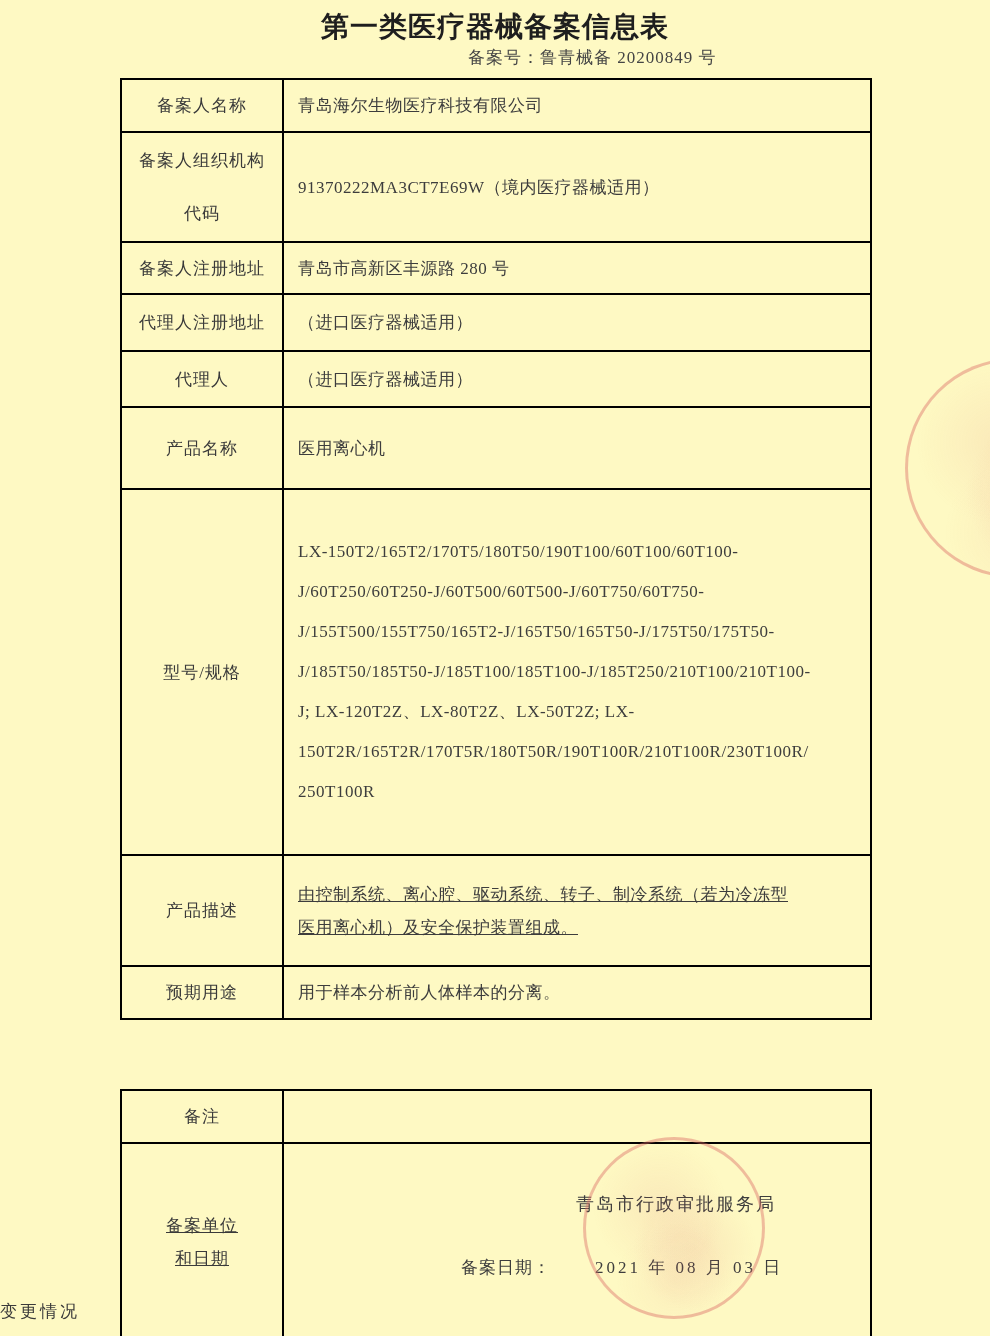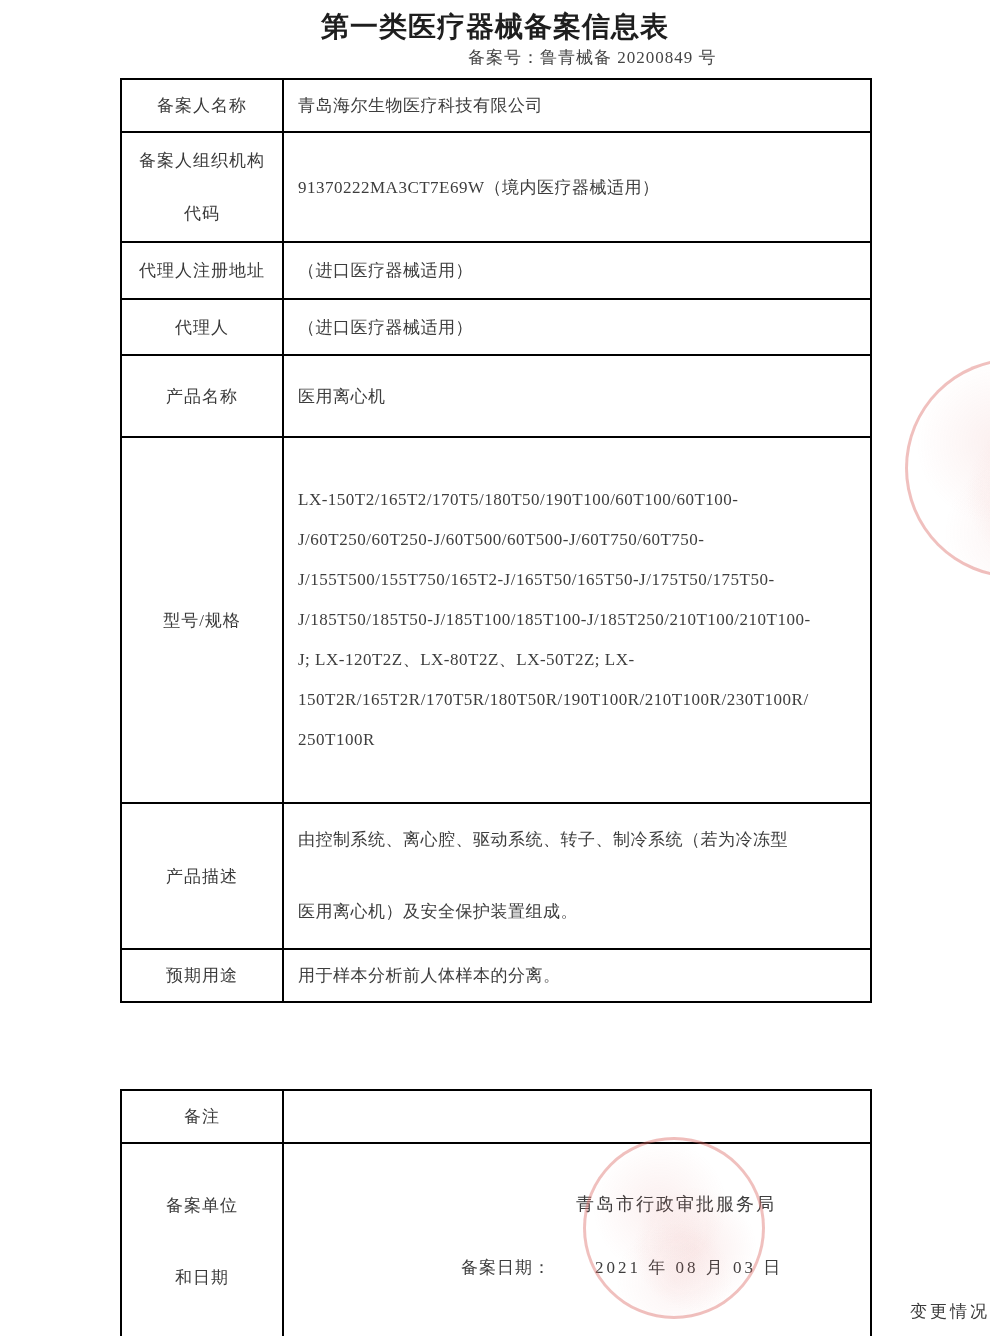--- a/index.html
+++ b/index.html
@@ -1,20 +1,20 @@
 <!DOCTYPE html>
 <html><head>
 <meta charset="utf-8">
 <style>
   html,body { margin:0; padding:0; background:#e8e8e8; }
   .page {
     position:relative;
     width:990px; height:1336px;
     margin:0 auto;
-    background:#ffffff;
+    background:#fef9c3;
     overflow:hidden;
     font-family:"Liberation Serif","DejaVu Serif",serif;
     color:#3d3d3d;
   }
   .doc-title {
     position:absolute; top:8px; left:0; width:100%;
     text-align:center;
     font-size:28px; font-weight:bold; color:#1e1e1e;
     letter-spacing:1px;
   }
@@ -38,28 +38,28 @@
   td.lbl {
     width:158px;
     text-align:center;
     letter-spacing:1px;
     color:#3a3a3a;
   }
   td.val { padding:0 14px; letter-spacing:0.5px; }
   .pre { white-space:pre-line; }
   .lh53 { line-height:53px; }
   .lh52 { line-height:40px; }
-  .lh55 { line-height:72px; }
+  .lh55 { line-height:33px;text-decoration:underline; }
   td.unit-cell { position:relative; padding:0; }
   .unit-name { position:absolute; left:292px; top:48px; font-size:18px; letter-spacing:2px; }
   .date-line { position:absolute; left:177px; top:112px; font-size:17px; letter-spacing:1px; }
   .date-line .date-value { margin-left:44px; letter-spacing:3px; }
   .footer-caption {
     position:absolute; top:1300px; left:0; width:100%;
-    text-align:right; font-size:17px; letter-spacing:3px; color:#3a3a3a;
+    text-align:left; font-size:17px; letter-spacing:3px; color:#3a3a3a;
   }
   .stamp {
     position:absolute;
     border-radius:50%;
     border:3px solid rgba(219,104,100,0.42);
     pointer-events:none;
     background:
       radial-gradient(circle at 42% 38%, rgba(219,104,100,0.10), rgba(219,104,100,0.0) 45%),
       radial-gradient(circle at 62% 62%, rgba(219,104,100,0.12), rgba(219,104,100,0.0) 40%),
       radial-gradient(circle at 50% 80%, rgba(219,104,100,0.08), rgba(219,104,100,0.0) 35%);
@@ -81,20 +81,24 @@
   <table class="doc-table t1">
     <tbody>
       <tr style="height:53px">
         <td class="lbl">备案人名称</td>
         <td class="val">青岛海尔生物医疗科技有限公司</td>
       </tr>
       <tr style="height:106px">
         <td class="lbl pre lh53">备案人组织机构
 代码</td>
         <td class="val">91370222MA3CT7E69W（境内医疗器械适用）</td>
+      </tr>
+      <tr style="height:52px">
+        <td class="lbl">备案人注册地址</td>
+        <td class="val">青岛市高新区丰源路 280 号</td>
       </tr>
       <tr style="height:57px">
         <td class="lbl">代理人注册地址</td>
         <td class="val">（进口医疗器械适用）</td>
       </tr>
       <tr style="height:56px">
         <td class="lbl">代理人</td>
         <td class="val">（进口医疗器械适用）</td>
       </tr>
       <tr style="height:82px">

